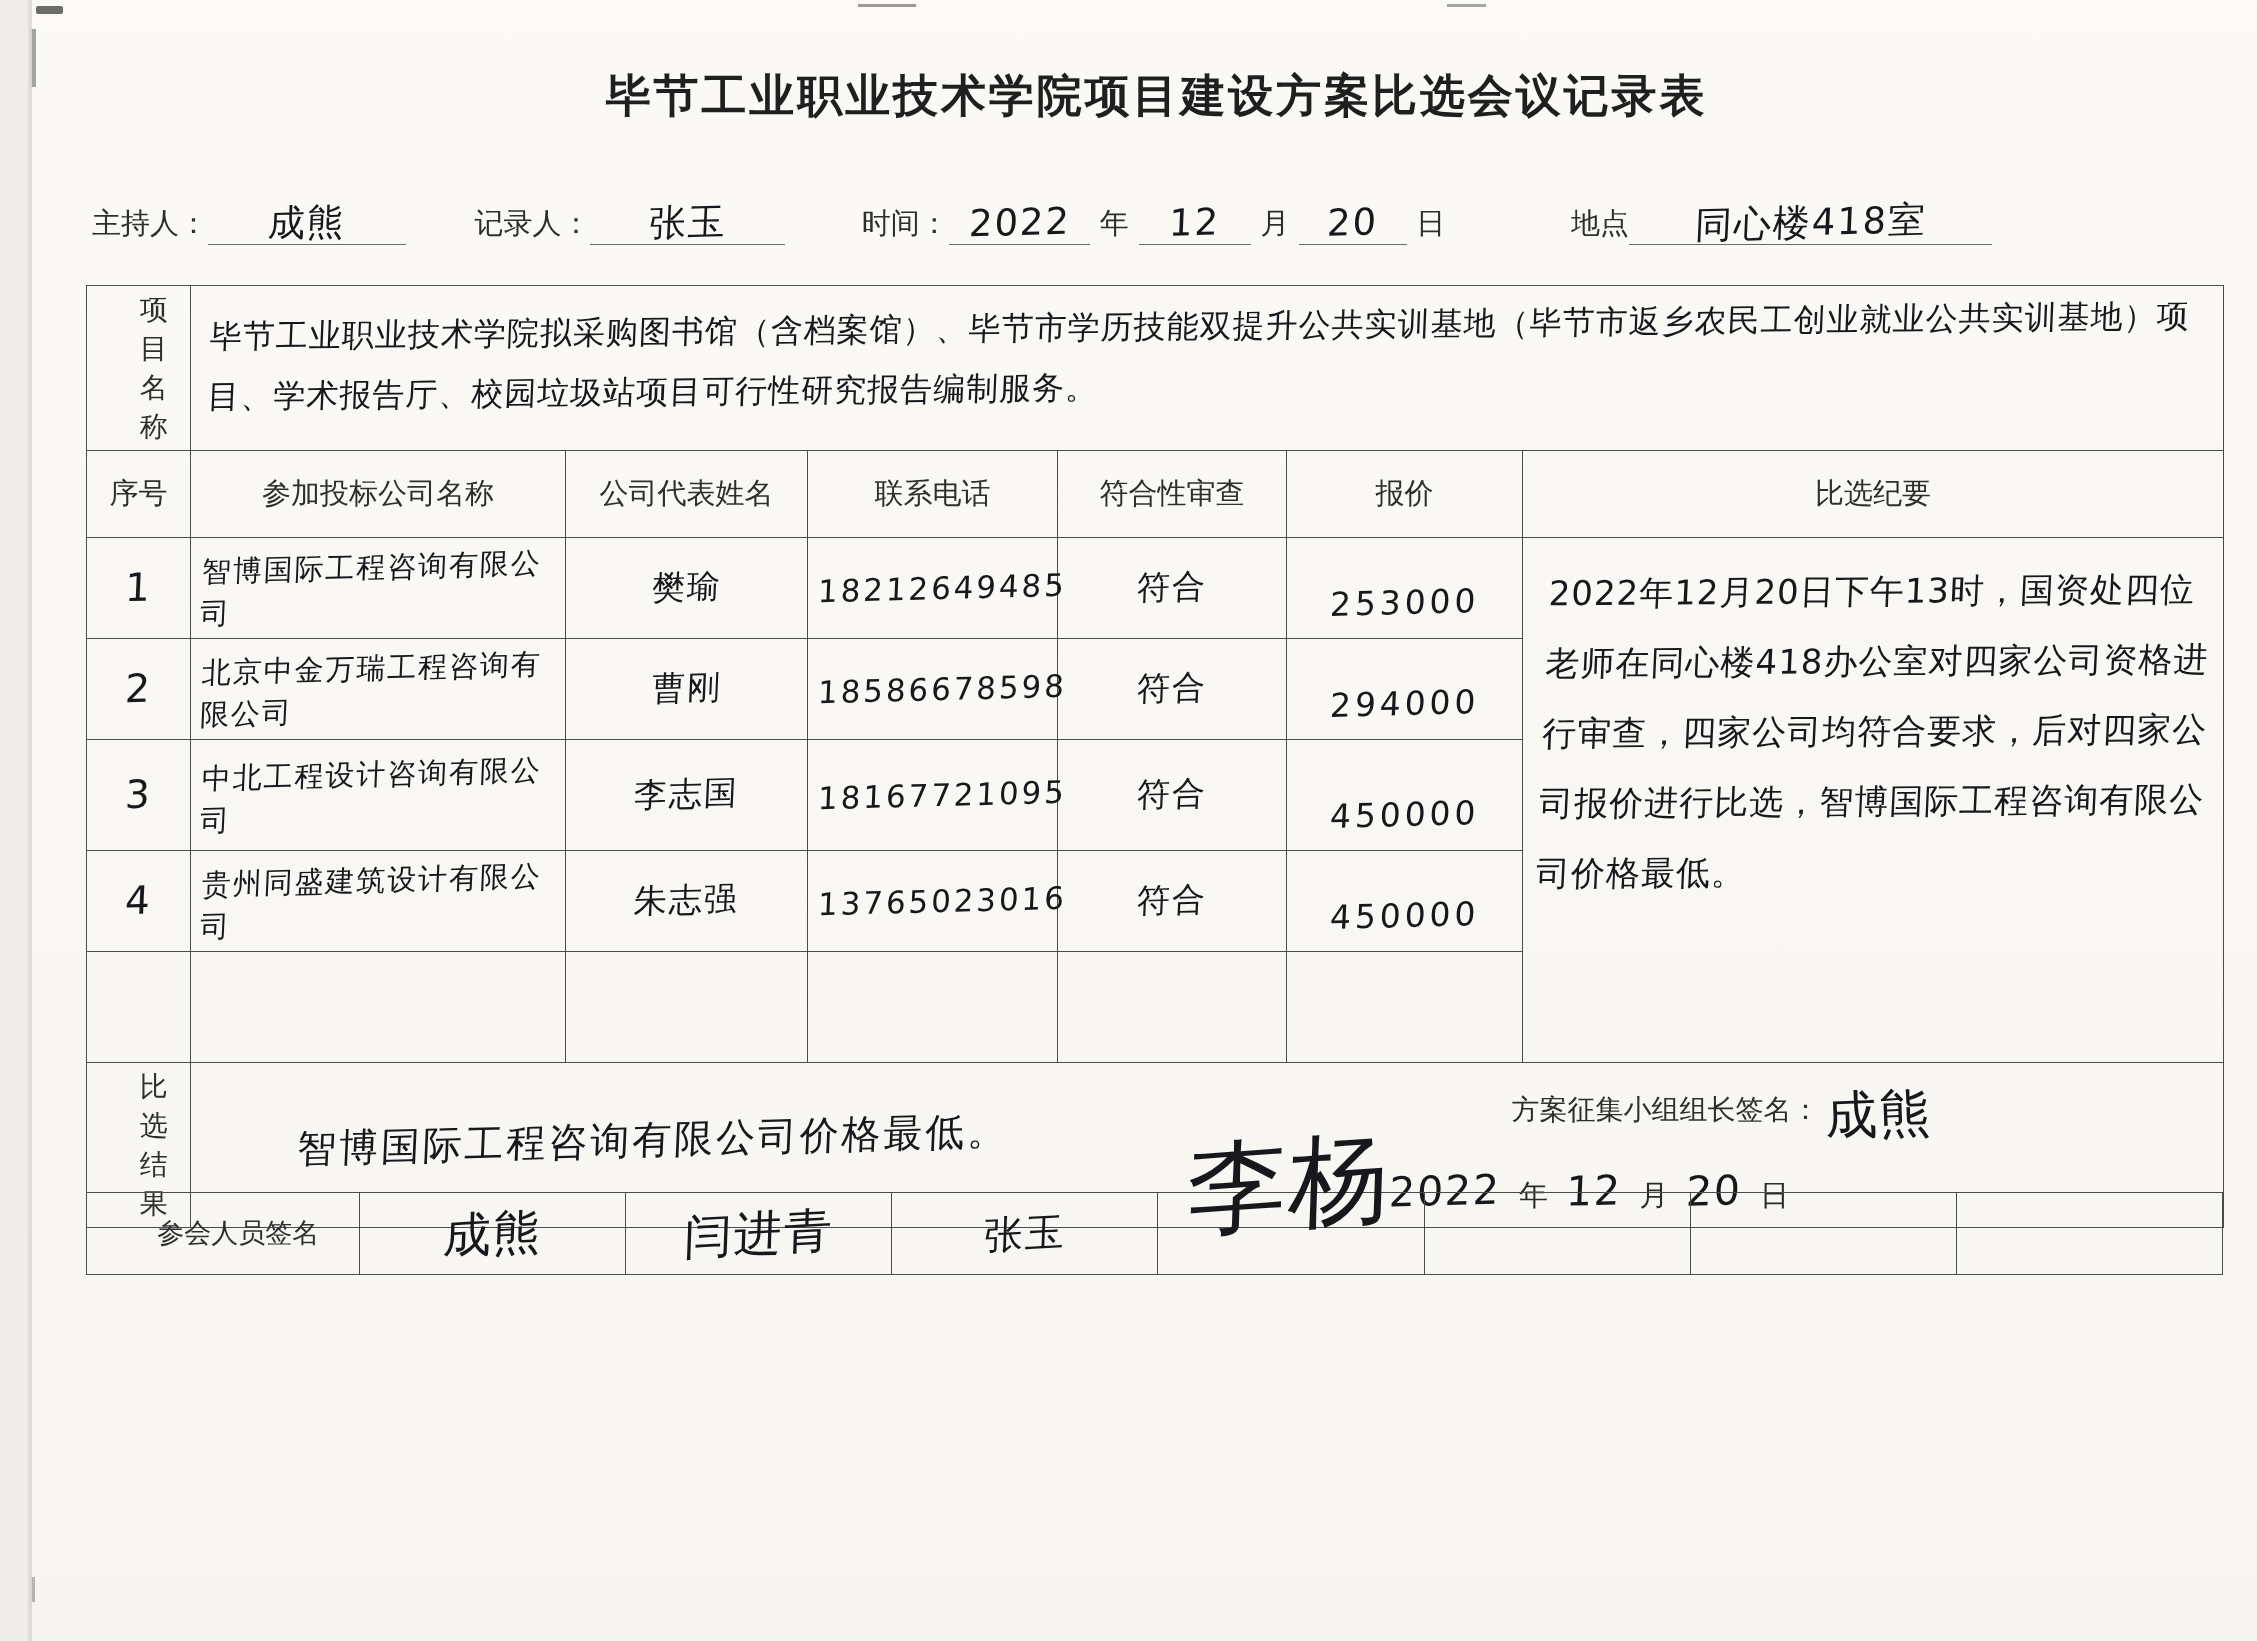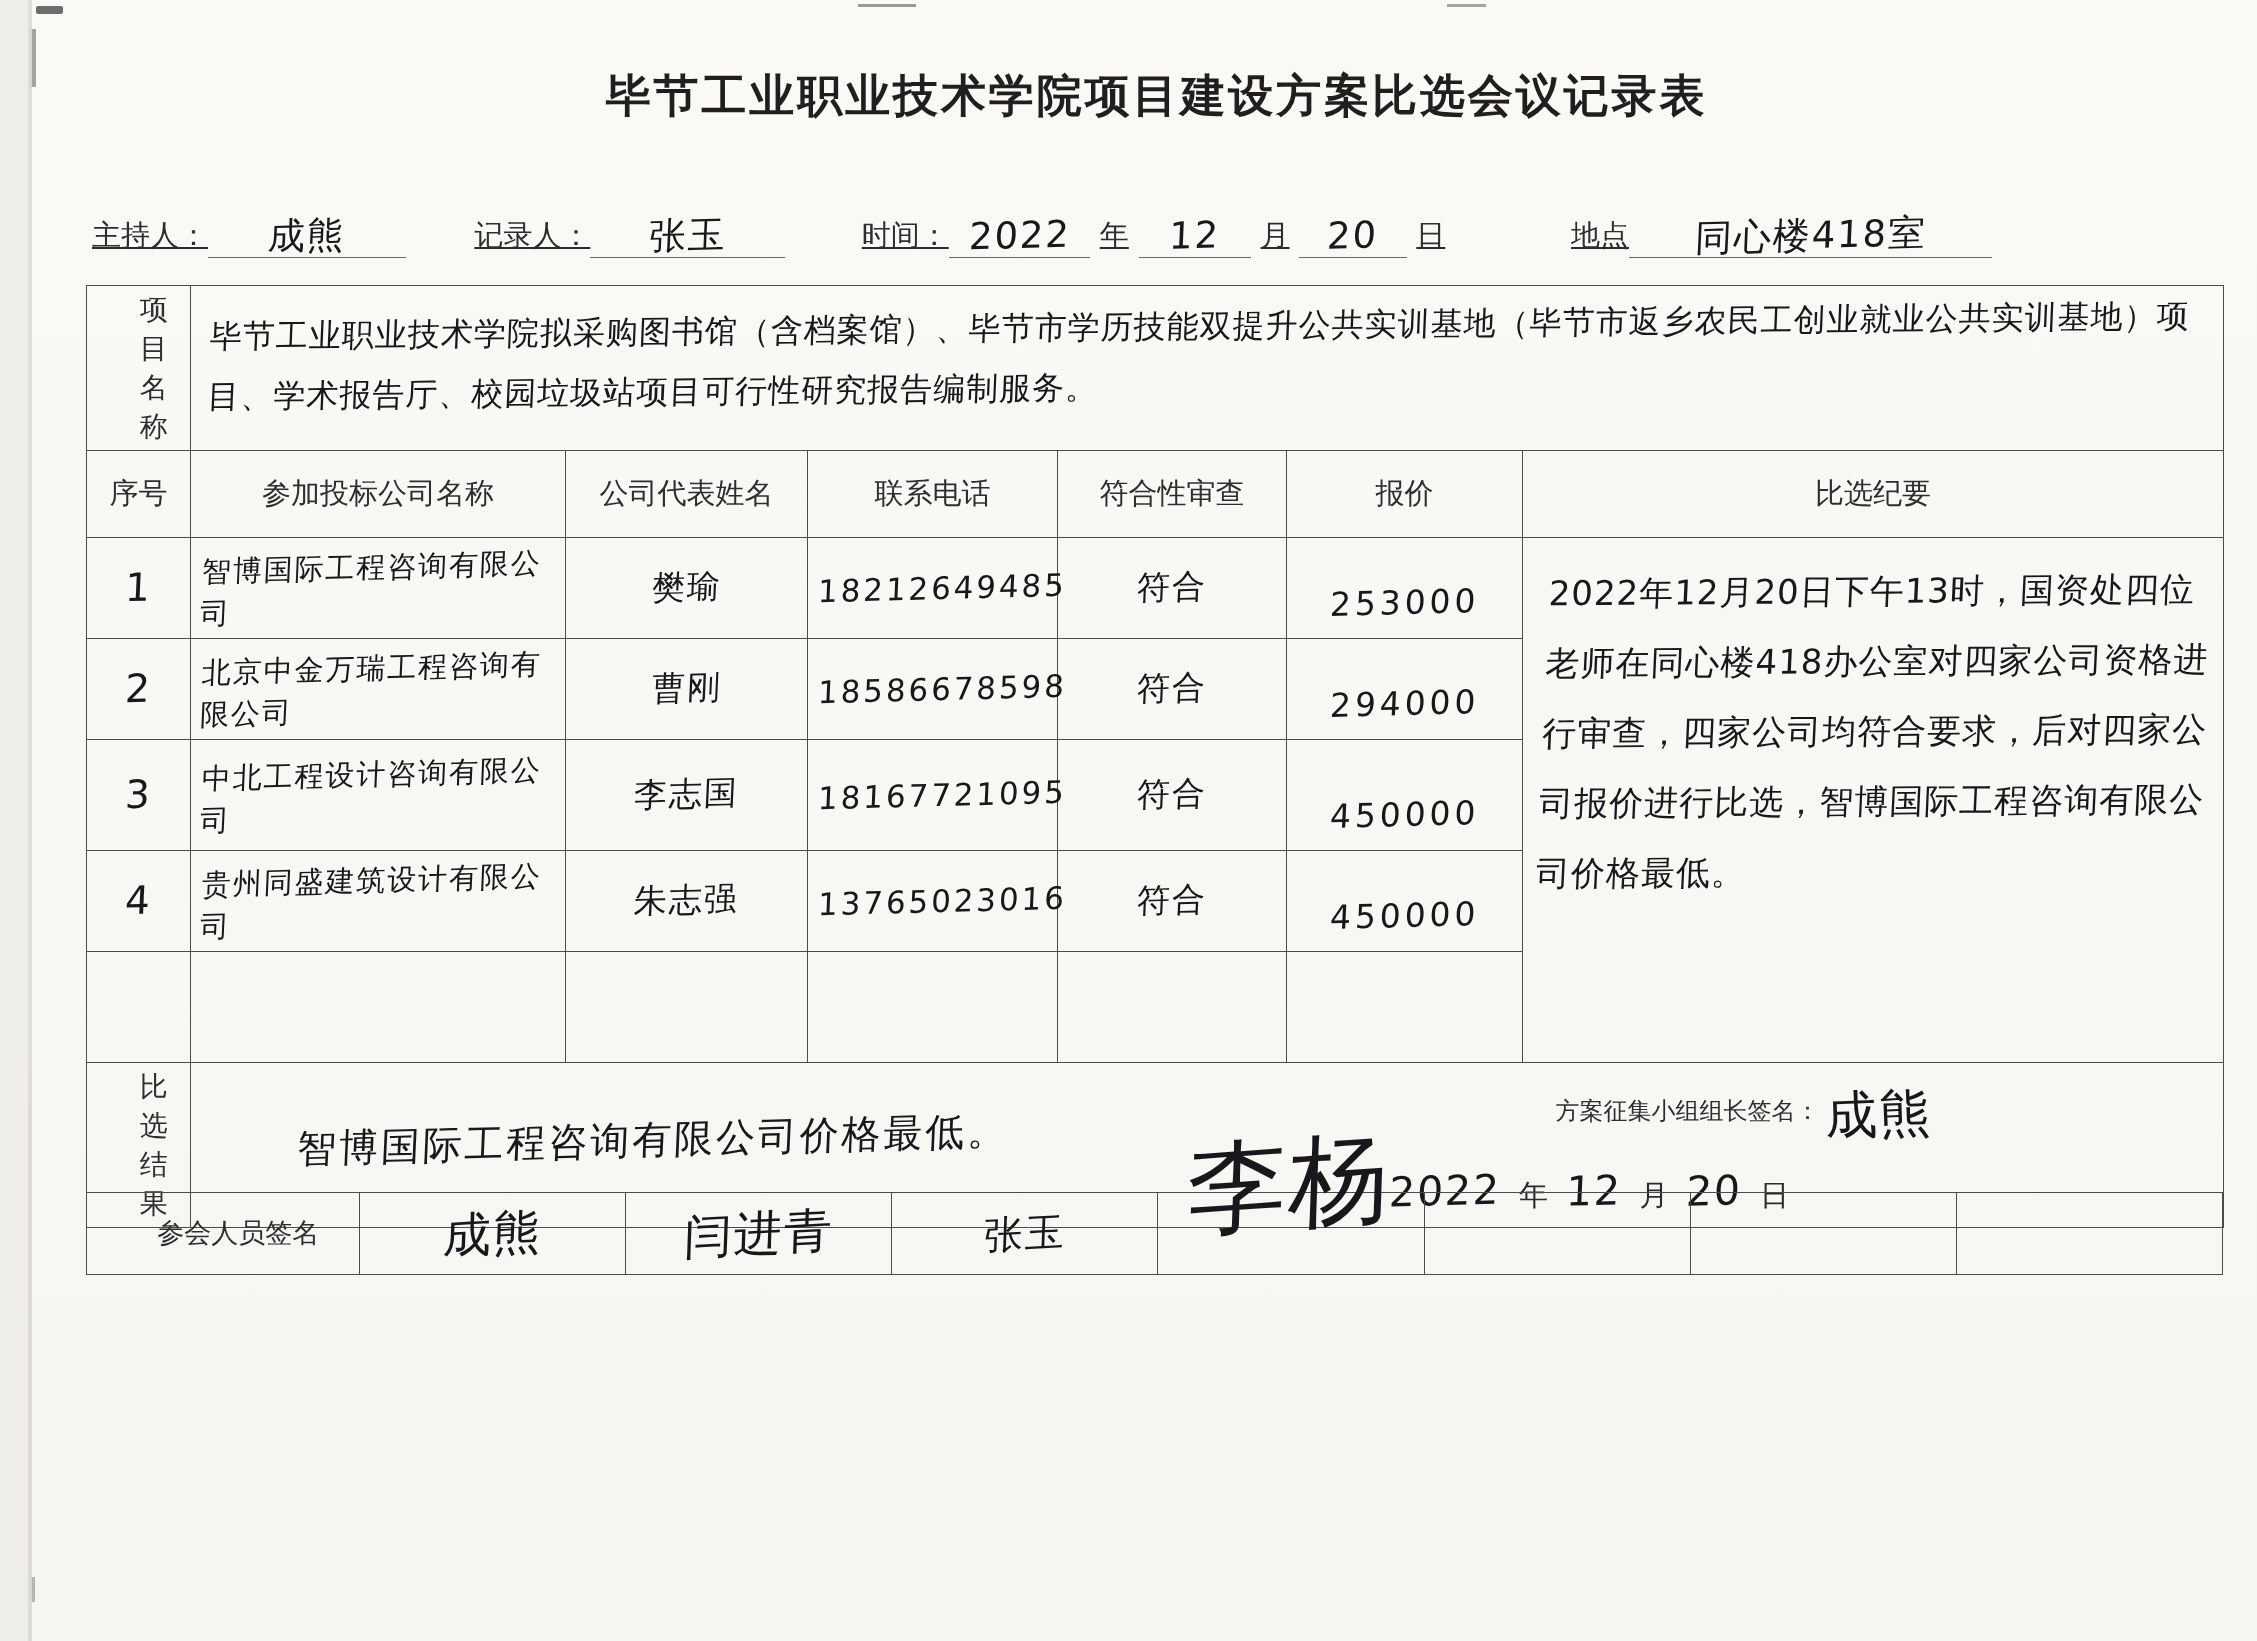--- a/index.html
+++ b/index.html
@@ -36,22 +36,22 @@
   
   .hw {
     display:inline-block;
     font-family:"DejaVu Sans", sans-serif;
     color:#17171c;
     transform:rotate(-1.5deg) skewX(-4deg);
     letter-spacing:1.9px;
   }
 
   .info-row {
-    position:absolute; left:64px; top:216px; width:2134px; height:62px;
-    display:flex; align-items:flex-start; white-space:nowrap;text-decoration:underline;
+    position:absolute; left:64px; top:193px; width:2134px; height:62px;
+    display:flex; align-items:center; white-space:nowrap;
   }
   .uline {
     border-bottom:1.9px solid #6a6a6a;
     text-align:center; padding:0 7.7px 1.9px 7.7px;
     font-size:37px; line-height:39px;
   }
   .sp { display:inline-block; }
 
   table { border-collapse:collapse; table-layout:fixed; }
   .main { position:absolute; left:58px; top:285px; width:2137px; }
@@ -87,21 +87,21 @@
     transform:rotate(-0.4deg) skewX(-3deg);
     padding:13.5px 5.8px 0 9.7px;
   }
 
   .result-cell { position:relative; vertical-align:top; }
   .result-text {
     position:absolute; left:106px; top:50px;
     font-size:39px; letter-spacing:2.9px;
   }
   .leader-block { position:absolute; right:290px; top:17.4px; white-space:nowrap; }
-  .leader-block .plabel { font-size:24px; }
+  .leader-block .plabel { font-size:28px; }
   .leader-sig { font-size:52px; vertical-align:middle; margin-left:5.8px; transform:rotate(-2deg); }
   .leader-date { position:absolute; right:434px; top:104px; white-space:nowrap; font-size:29px; }
   .leader-date .hw { font-size:41px; margin:0 9.7px; }
 
   .sig-cell { position:relative; }
   .sig { font-size:48px; transform:rotate(-3deg) skewX(-5deg); }
   .sig-3 { font-size:39px; }
   .sig-big {
     position:absolute; left:29px; top:-75px;
     font-size:100px; transform:rotate(-4deg) skewX(-6deg);

